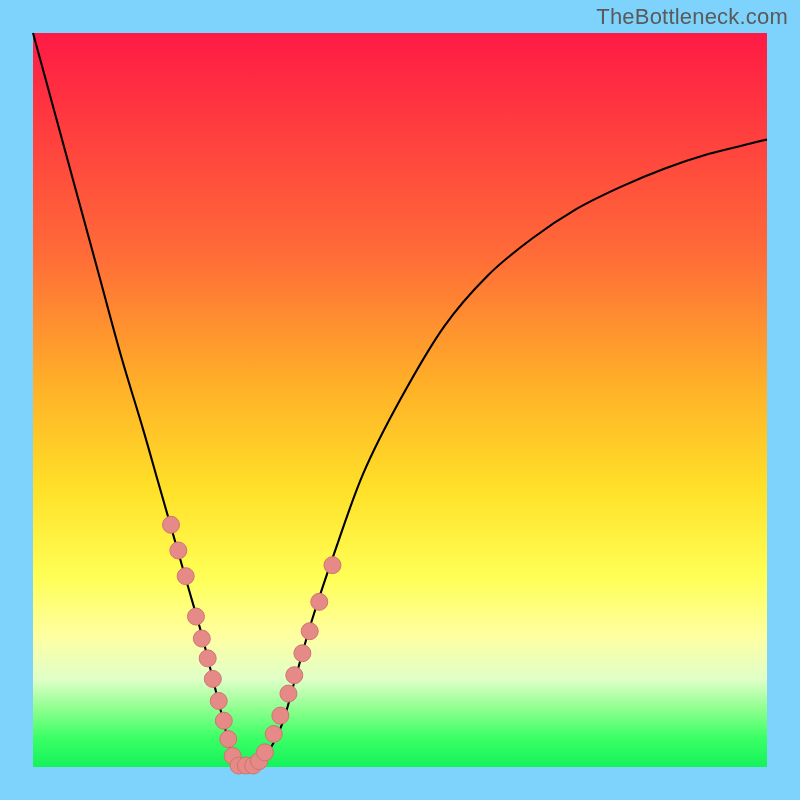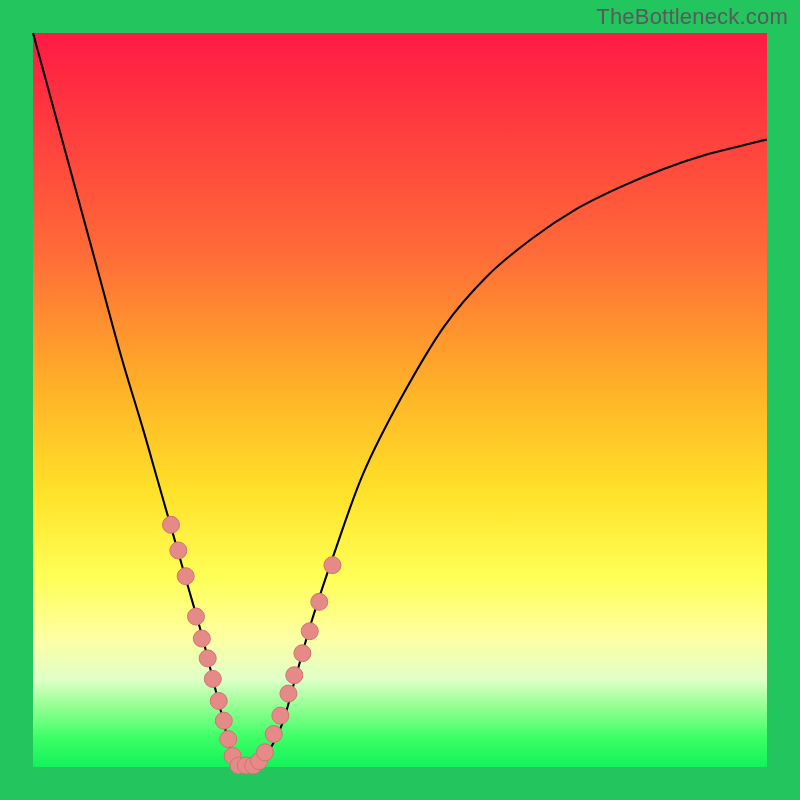--- a/index.html
+++ b/index.html
@@ -10,21 +10,21 @@
     overflow: hidden;
     background: #000;
     font-family: Arial, Helvetica, sans-serif;
   }
   .frame {
     position: absolute;
     left: 0;
     top: 0;
     width: 800px;
     height: 800px;
-    background: #22c55e;
+    background: #7dd3fc;
   }
   .plot-area {
     position: absolute;
     left: 33px;
     top: 33px;
     width: 734px;
     height: 734px;
     background: linear-gradient(to bottom,
       #ff1a45 0%,
       #ff3a3f 12%,

